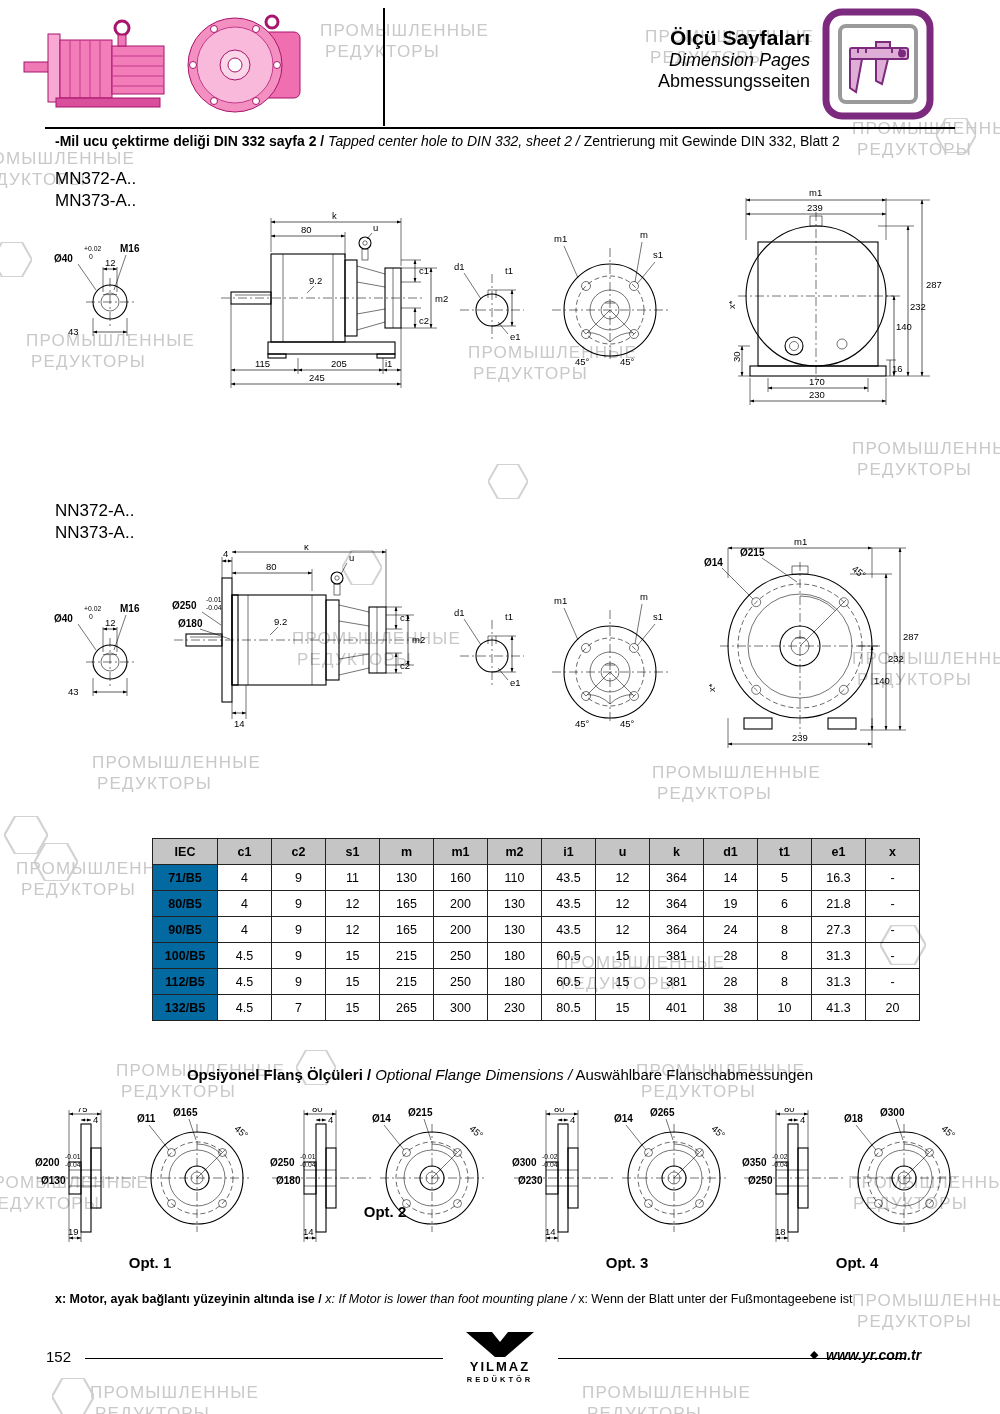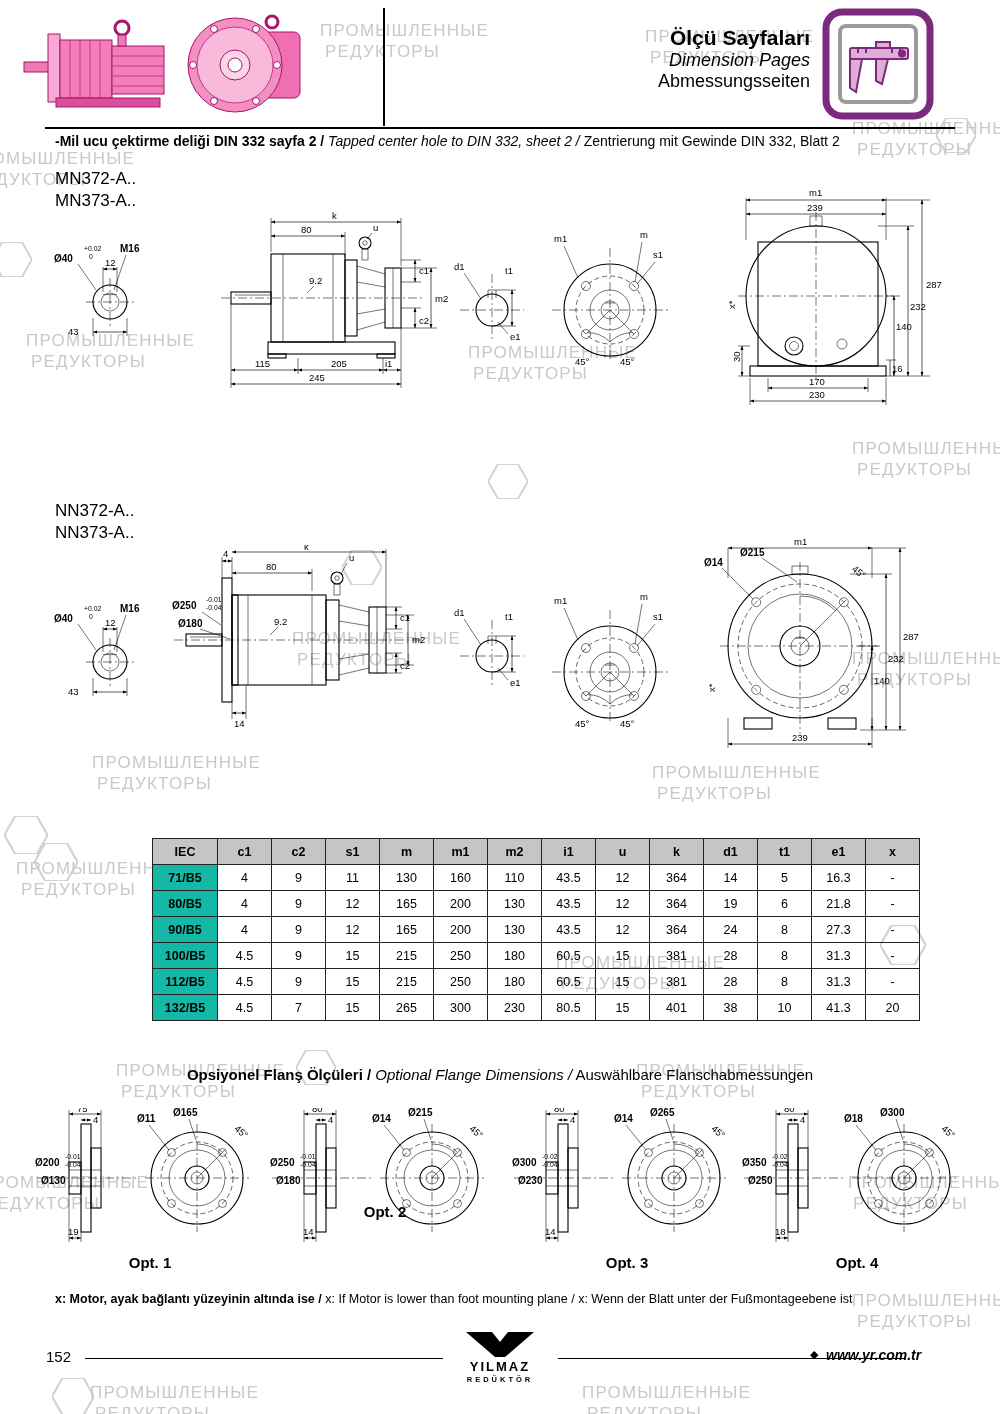--- a/index.html
+++ b/index.html
@@ -18,28 +18,28 @@
   .title-de{font-size:18px}
   .note{font-size:14px;white-space:nowrap}
   .note .b{font-weight:bold}
   .note .i{font-style:italic}
   .model{font-size:17px;font-weight:normal;line-height:22px}
   #dim-table{border-collapse:collapse}
   #dim-table th,#dim-table td{border:1.2px solid #222;height:25px;text-align:center;
      font-size:12.5px;padding:0 3px}
   #dim-table th{background:#c5c5c5;font-weight:bold;width:47px}
   #dim-table th:first-child{width:58px}
-  #dim-table td.rowhead{background:#14b8a6;font-weight:bold}
+  #dim-table td.rowhead{background:#0369a1;font-weight:bold}
   .flange-title{font-size:15px;text-align:center;width:1000px}
   .flange-title .b{font-weight:bold}
   .flange-title .i{font-style:italic}
   .optlab{font-size:15px;font-weight:bold;text-align:center;width:230px}
   .footnote{font-size:12.5px}
   .footnote .b{font-weight:bold}
-  .footnote .i{}
+  .footnote .i{font-style:italic}
   .pagenum{font-size:15px}
   .url{font-size:14px;font-weight:bold;font-style:italic}
   svg text{font-family:"Liberation Sans","DejaVu Sans",sans-serif;font-size:9.5px;fill:#000}
   svg text.b{font-weight:bold;font-size:10px}
   svg text.t{font-size:6.8px}
   .ol{stroke:#000;stroke-width:1.1;fill:none}
   .th{stroke:#000;stroke-width:.55;fill:none}
   .dl{stroke:#000;stroke-width:.65;fill:none}
   .cl{stroke:#000;stroke-width:.55;fill:none;stroke-dasharray:9 3 2 3}
   .bc{stroke:#000;stroke-width:.6;fill:none;stroke-dasharray:5 3}

